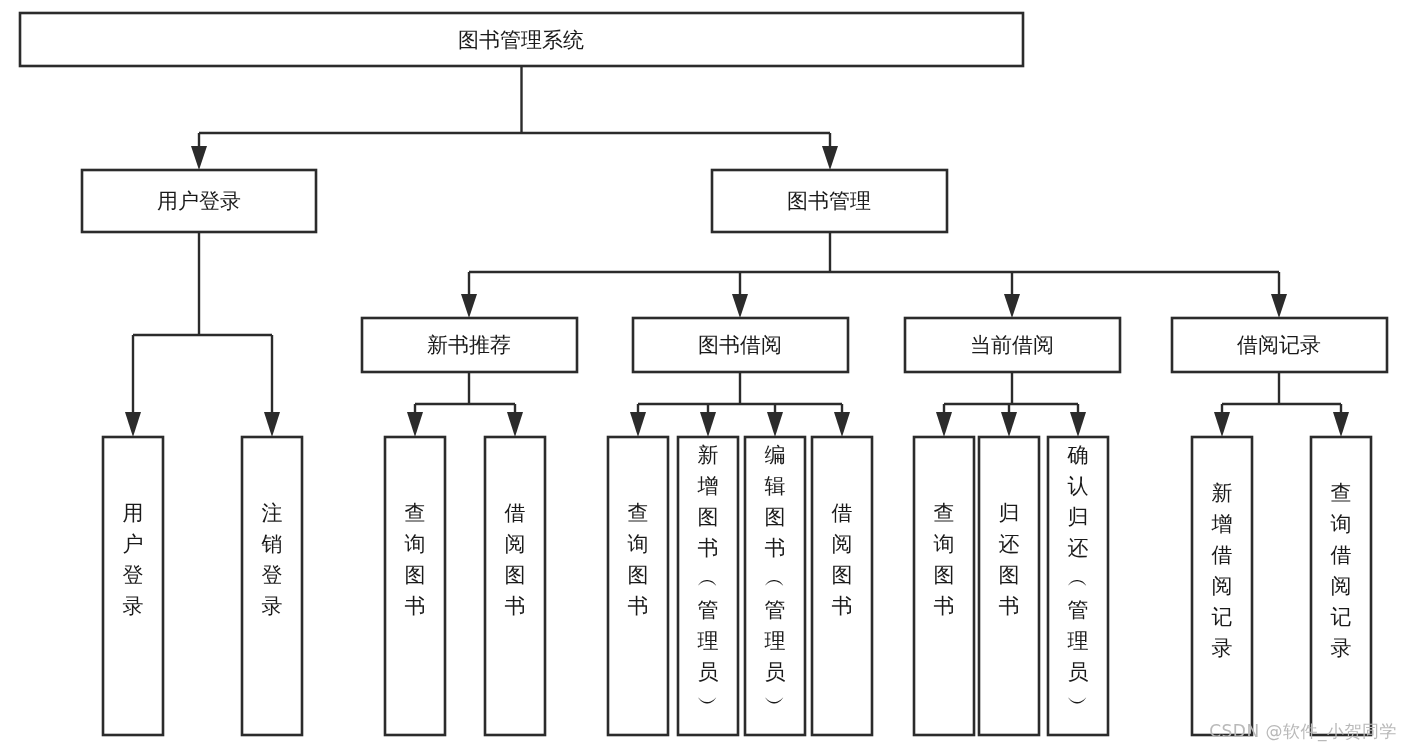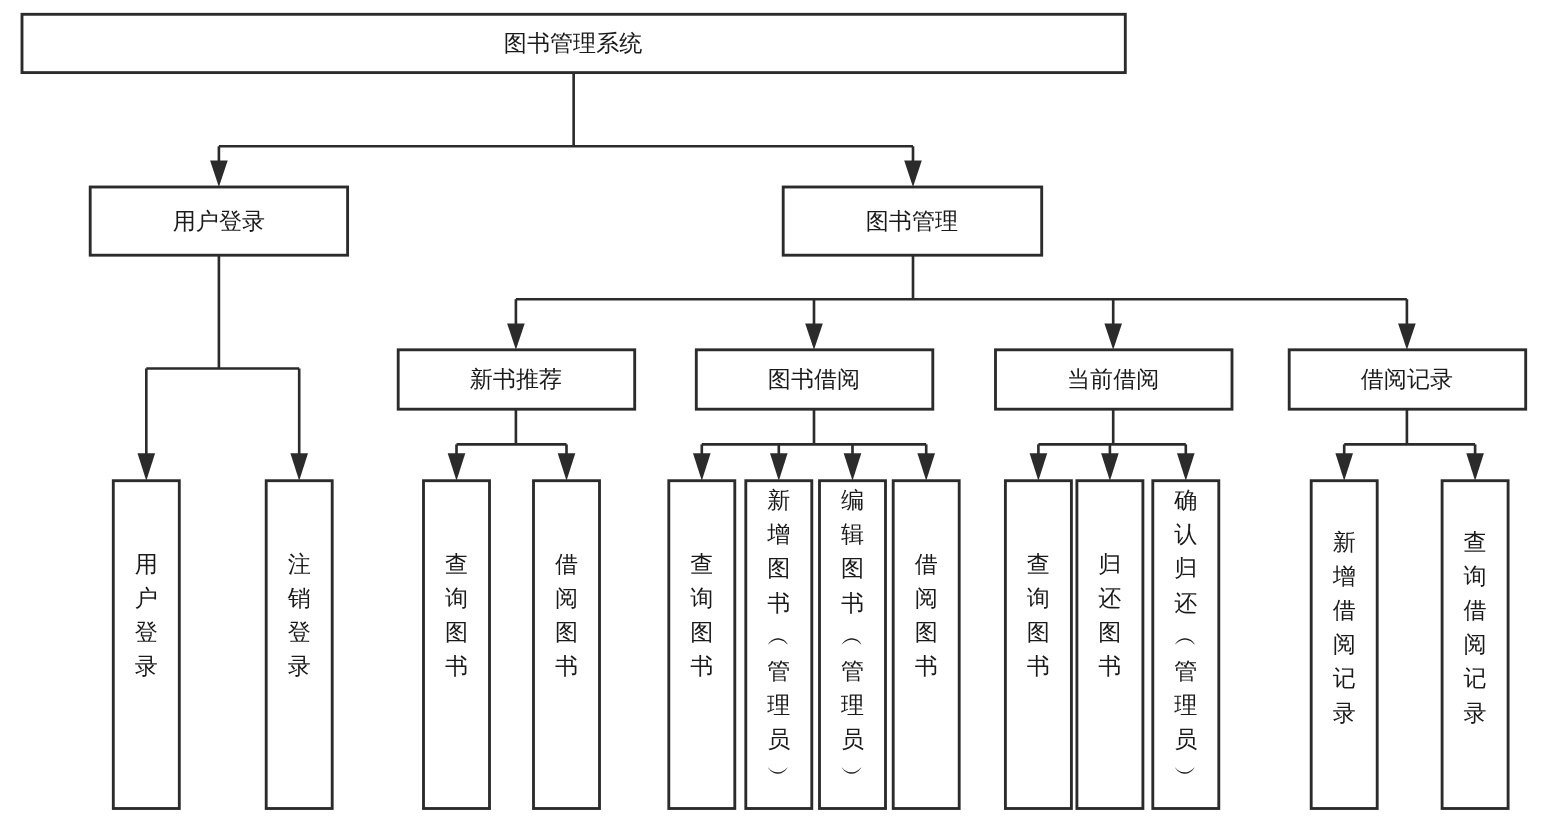--- a/index.html
+++ b/index.html
@@ -227,13 +227,14 @@
       <rect class="node-box" x="1192" y="437" width="60" height="298"></rect>
       <text class="node-label-vert" x="1222" y="500"><tspan x="1222" dy="0">新</tspan><tspan x="1222" dy="31">增</tspan><tspan x="1222" dy="31">借</tspan><tspan x="1222" dy="31">阅</tspan><tspan x="1222" dy="31">记</tspan><tspan x="1222" dy="31">录</tspan></text>
     </g>
     <g>
       <rect class="node-box" x="1311" y="437" width="60" height="298"></rect>
       <text class="node-label-vert" x="1341" y="500"><tspan x="1341" dy="0">查</tspan><tspan x="1341" dy="31">询</tspan><tspan x="1341" dy="31">借</tspan><tspan x="1341" dy="31">阅</tspan><tspan x="1341" dy="31">记</tspan><tspan x="1341" dy="31">录</tspan></text>
     </g>
 
   </svg>
 
+  <div class="watermark">CSDN @软件_小贺同学</div>
 </div>
 
 </body></html>

